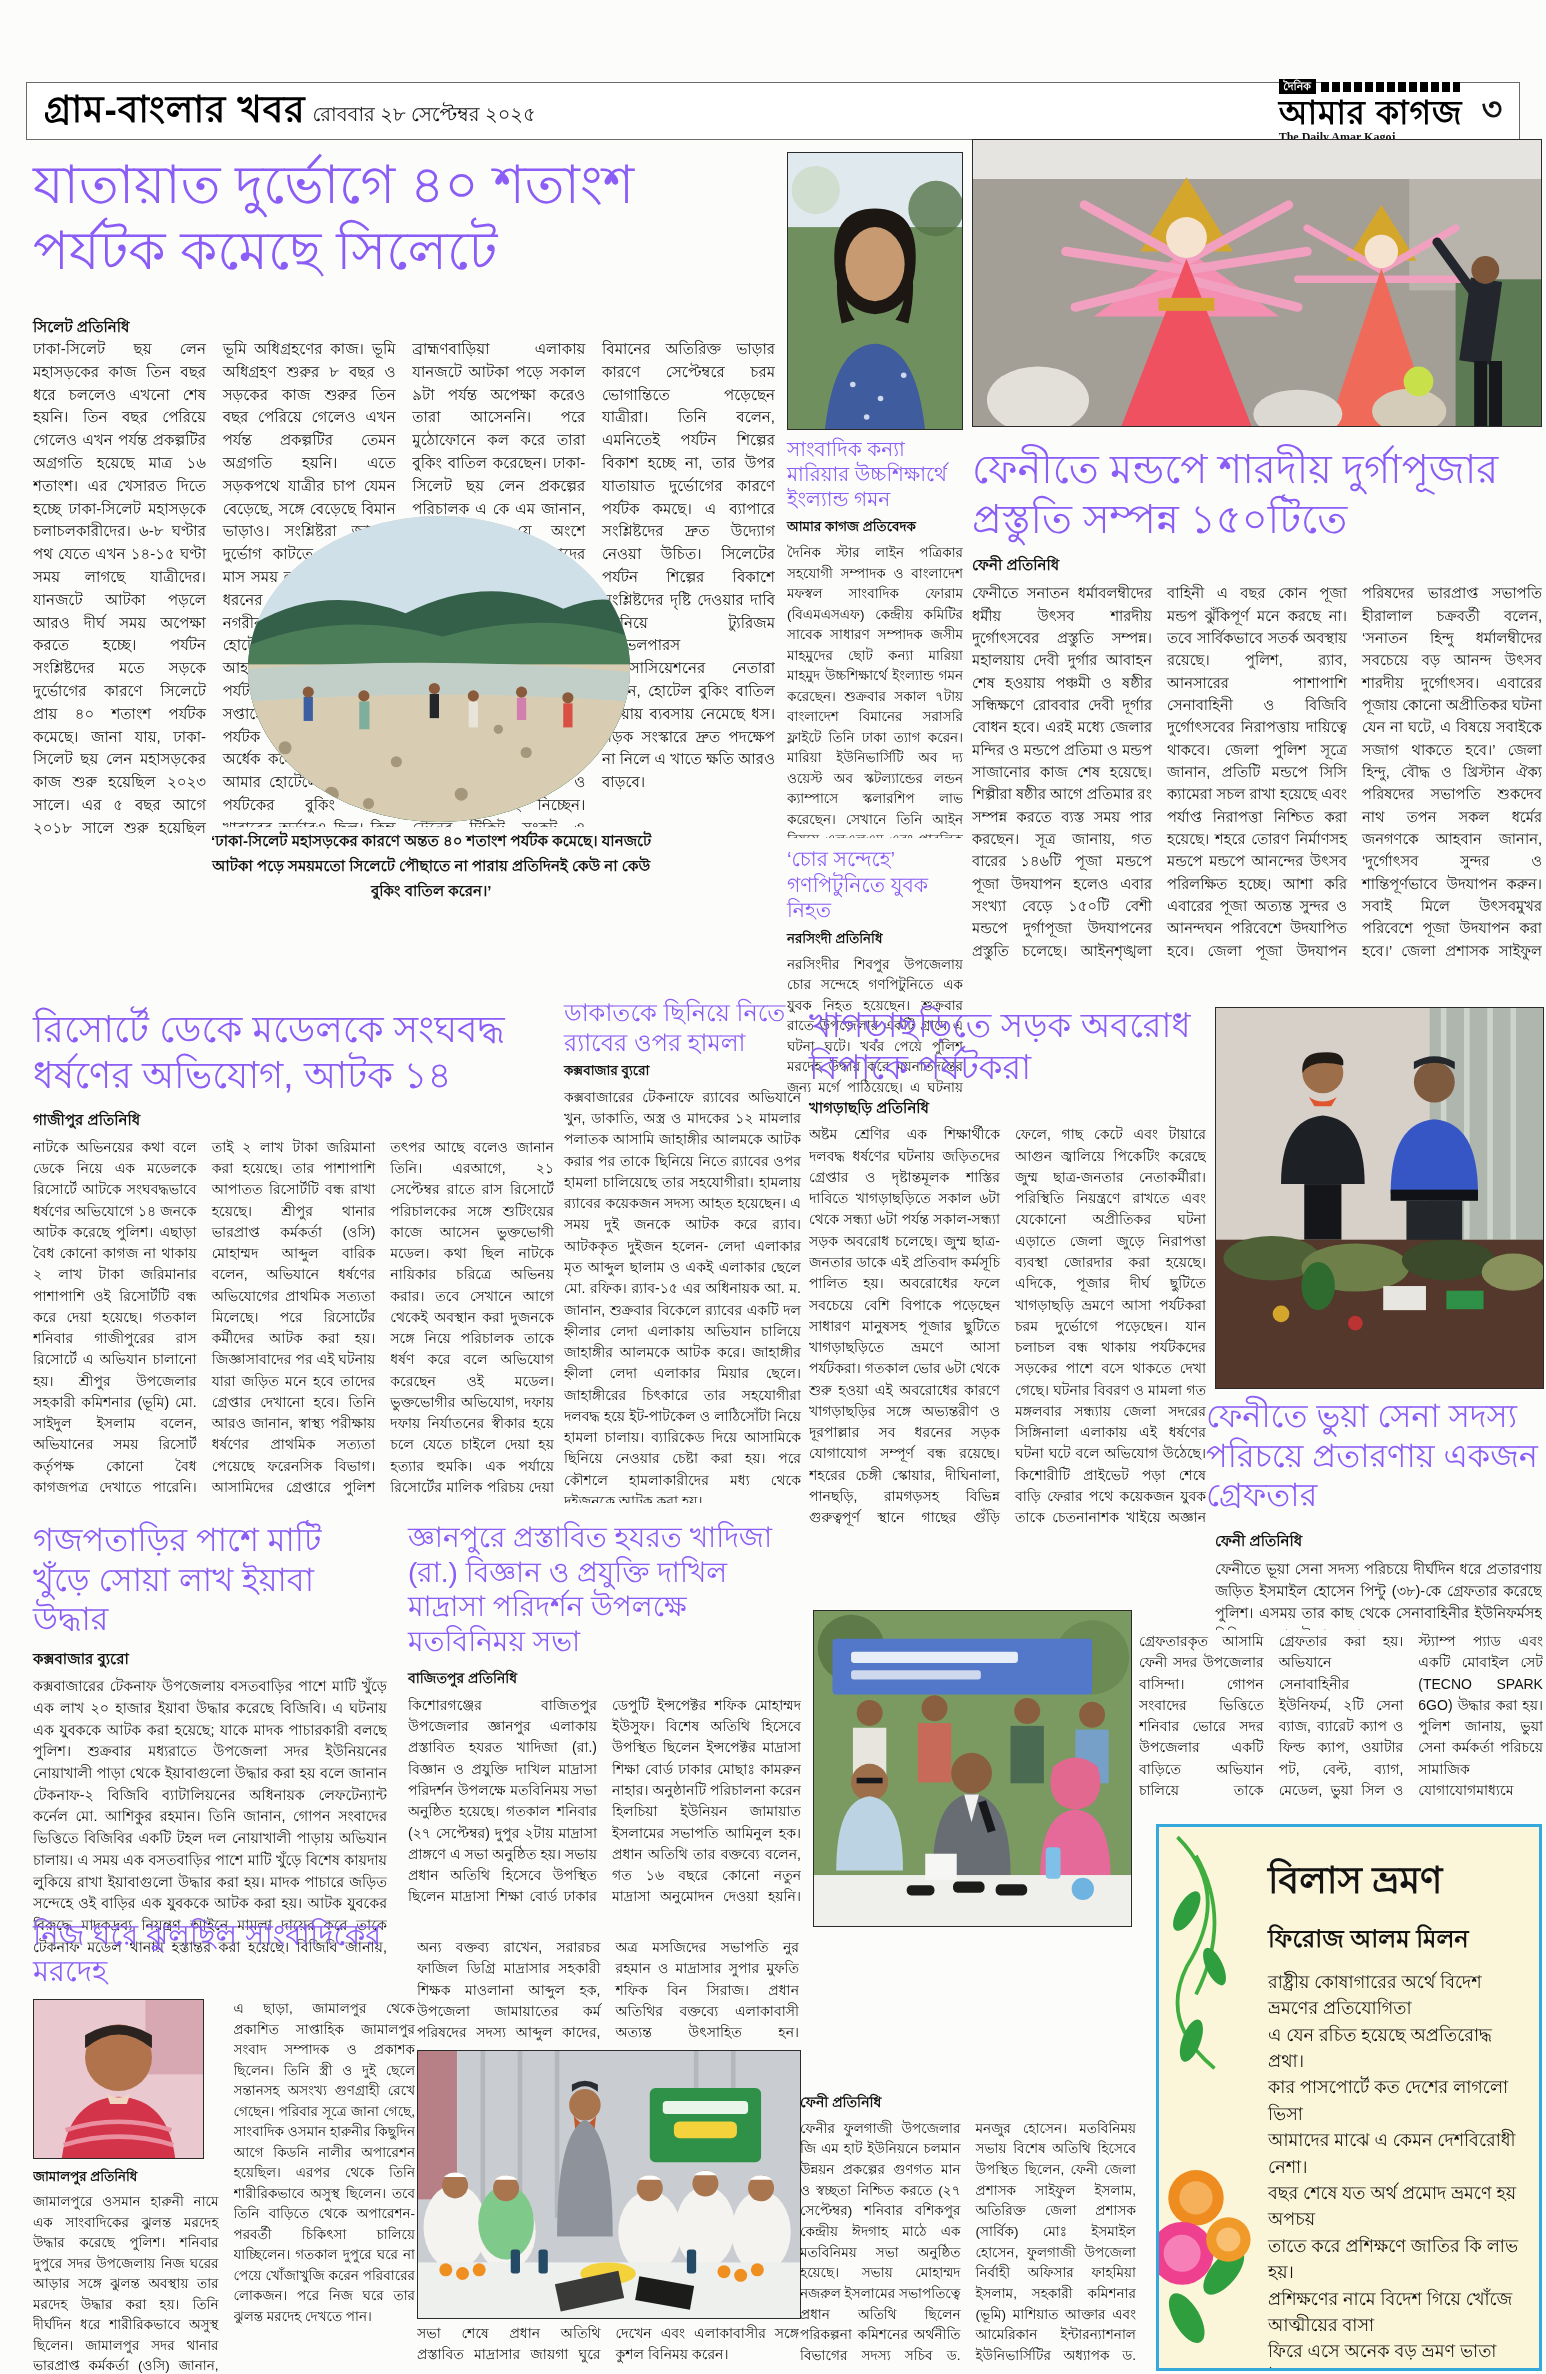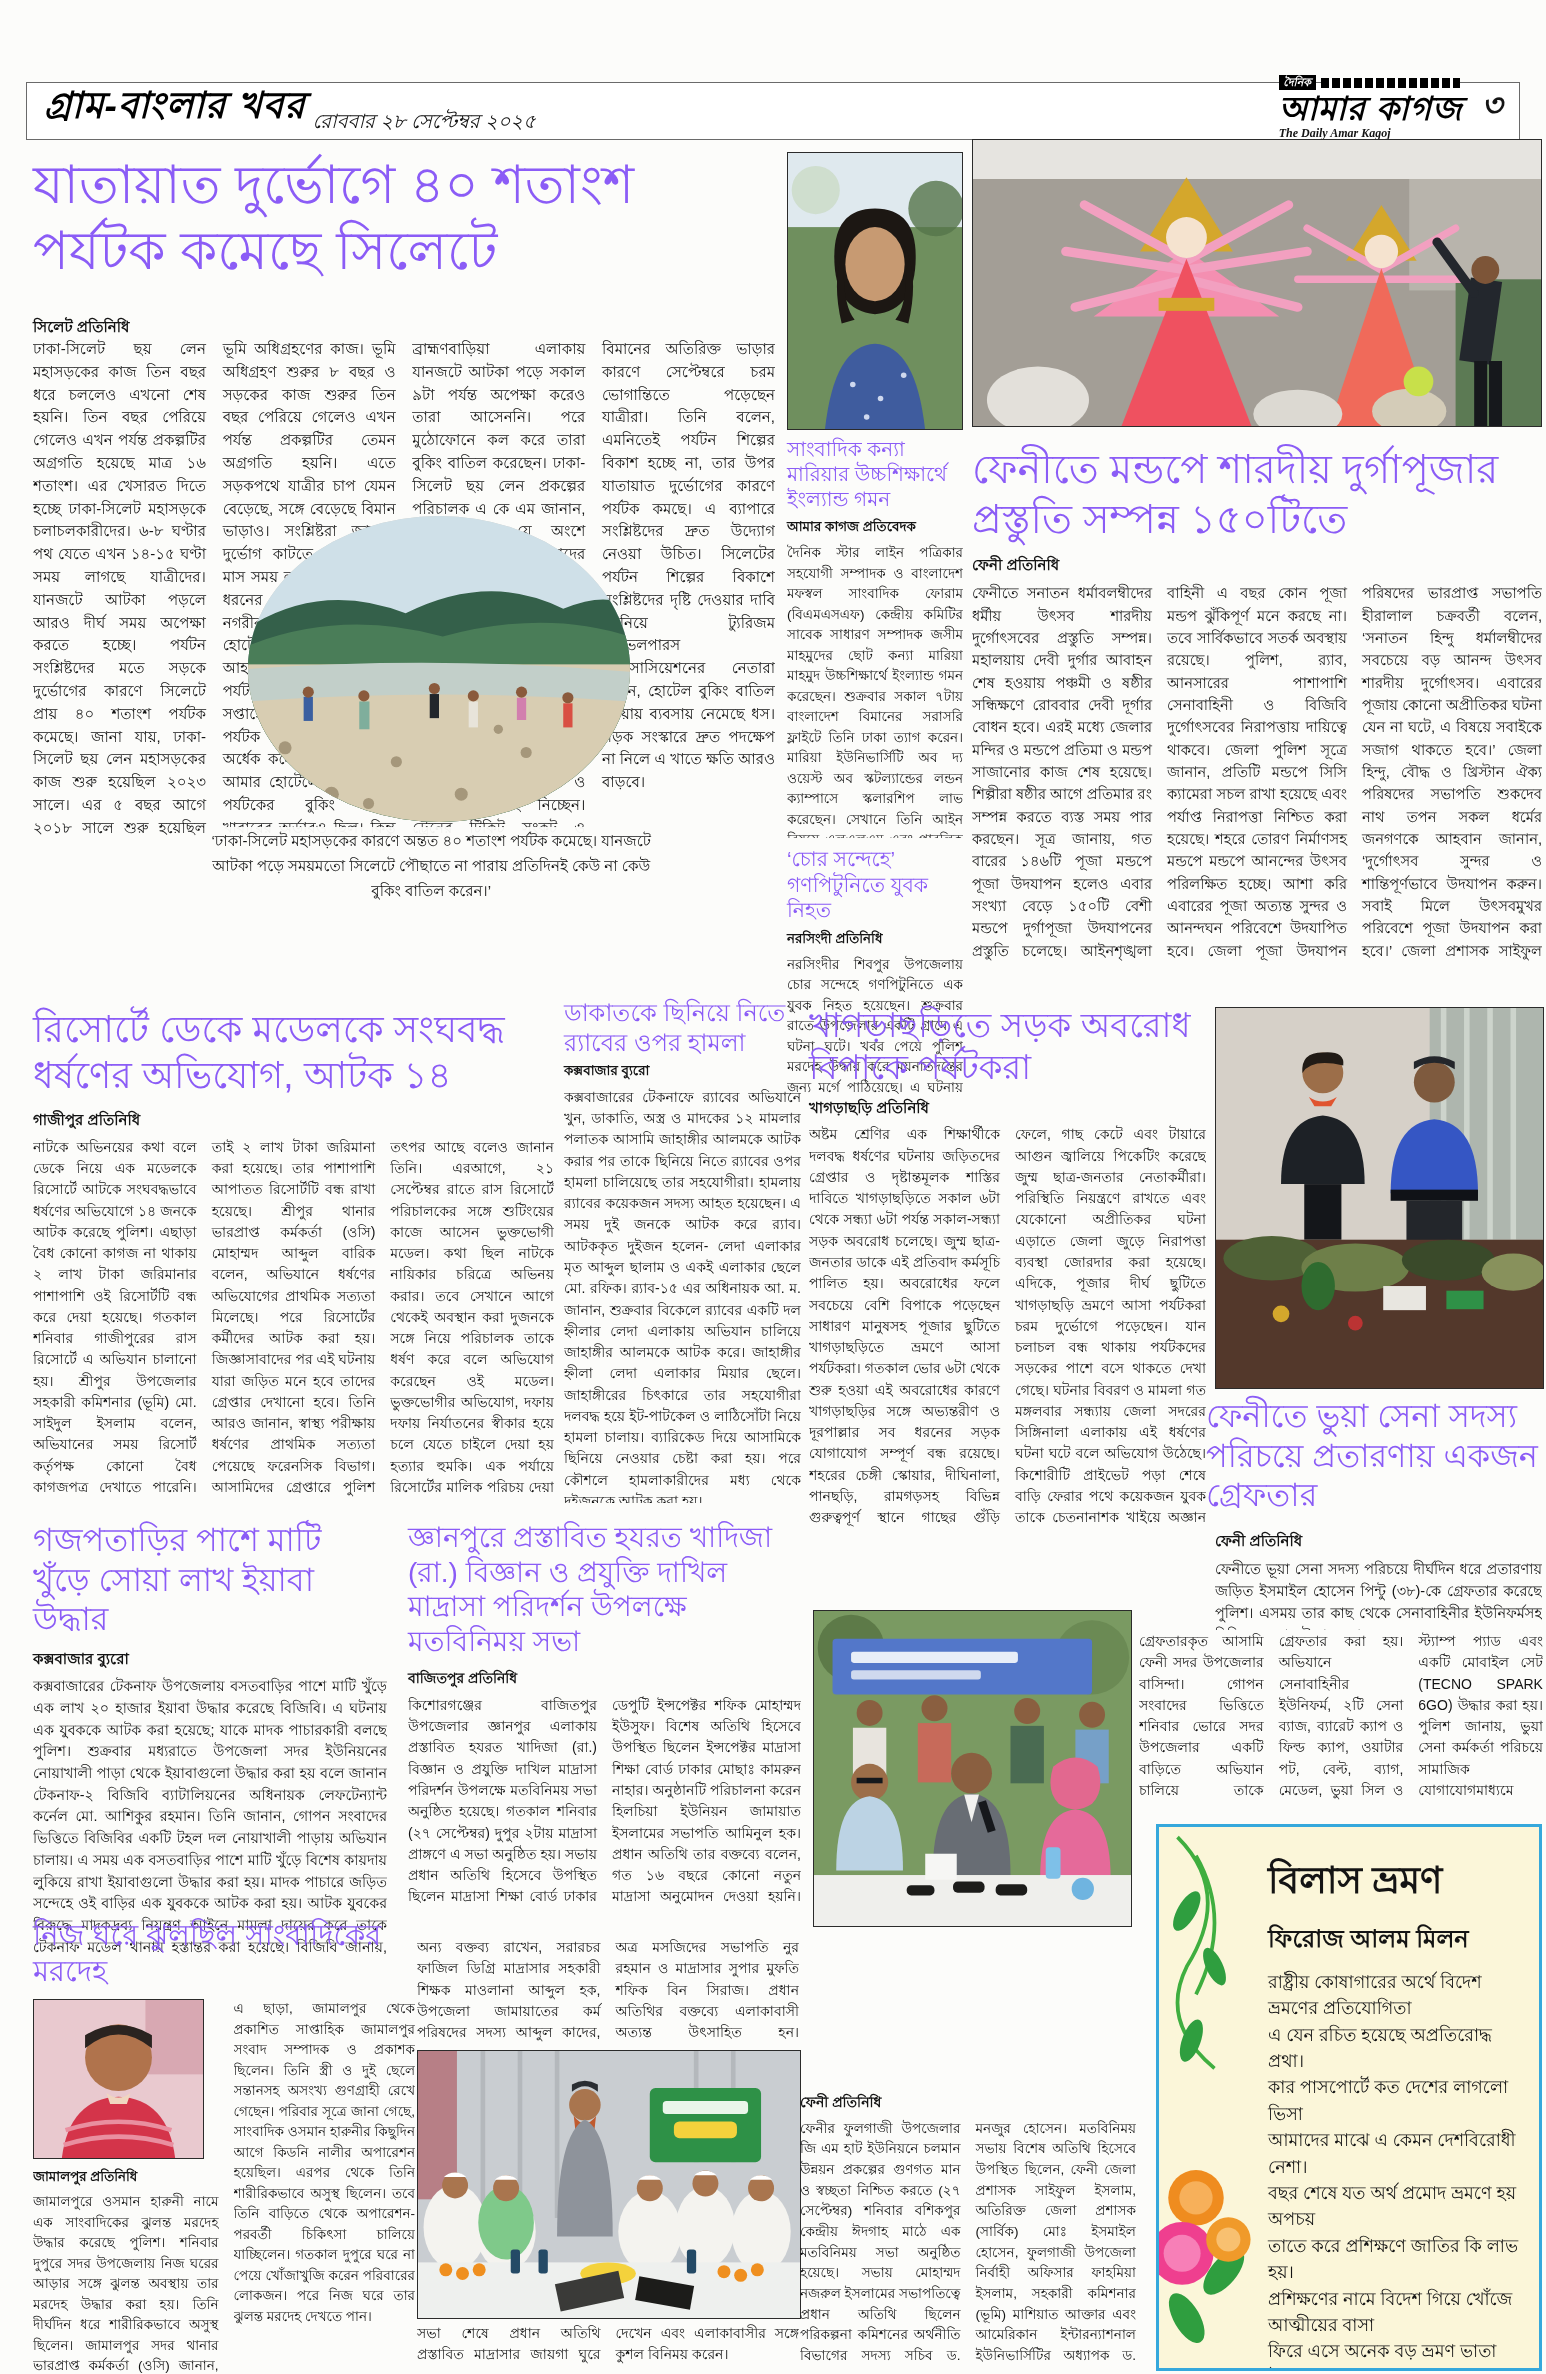--- a/index.html
+++ b/index.html
@@ -6,23 +6,23 @@
   .paper{position:relative;width:1546px;height:2375px;background:#fcfcfa;
          font-family:"Liberation Sans","DejaVu Sans",sans-serif;color:#141414;overflow:hidden;}
   .abs{position:absolute;}
   .hl{font-weight:400;text-align:left;color:#8b5cf6;line-height:1.24;}
   .by{font-weight:700;font-size:15px;margin:0 0 3.7px 0;}
   .bd{font-size:14.5px;line-height:1.52;text-align:justify;overflow:hidden;}
   .c2{column-count:2;column-gap:15px;}
   .c3{column-count:3;column-gap:15px;}
   .c4{column-count:4;column-gap:16.7px;}
   .ph{border:0.9px solid #2b2b2b;overflow:hidden;background:#cfcdc8;}
-  .cap{font-weight:400;text-align:center;}
+  .cap{font-weight:700;text-align:center;}
   
-  .hd{border:1.9px solid #6a6a6a;display:flex;align-items:flex-end;padding:0 16.7px;box-sizing:border-box;background:#fff;font-style:italic;}
+  .hd{border:1.9px solid #6a6a6a;display:flex;align-items:center;padding:0 16.7px;box-sizing:border-box;background:#fff;}
   .mast{font-size:37px;font-weight:800;color:#000;letter-spacing:0.9px;}
   .date{font-size:19.5px;margin-left:7px;margin-top:9.3px;}
   .brand-wrap{margin-left:auto;display:flex;align-items:center;gap:19px;}
   .brand-col{display:flex;flex-direction:column;align-items:flex-start;line-height:1;}
   .brand-top{display:flex;align-items:center;gap:5.6px;}
   .dainik{background:#000;color:#fff;font-size:11px;padding:1.9px 4.6px;font-weight:700;}
   .zig{width:139px;height:10.2px;background:
        repeating-linear-gradient(90deg,#000 0 8.3px,#fff 8.3px 11px);}
   .brand{font-size:33px;font-weight:800;color:#000;letter-spacing:0.9px;margin-top:1.9px;}
   .brand-en{font-family:"Liberation Serif",serif;font-size:12px;font-weight:700;margin-top:1.9px;}

